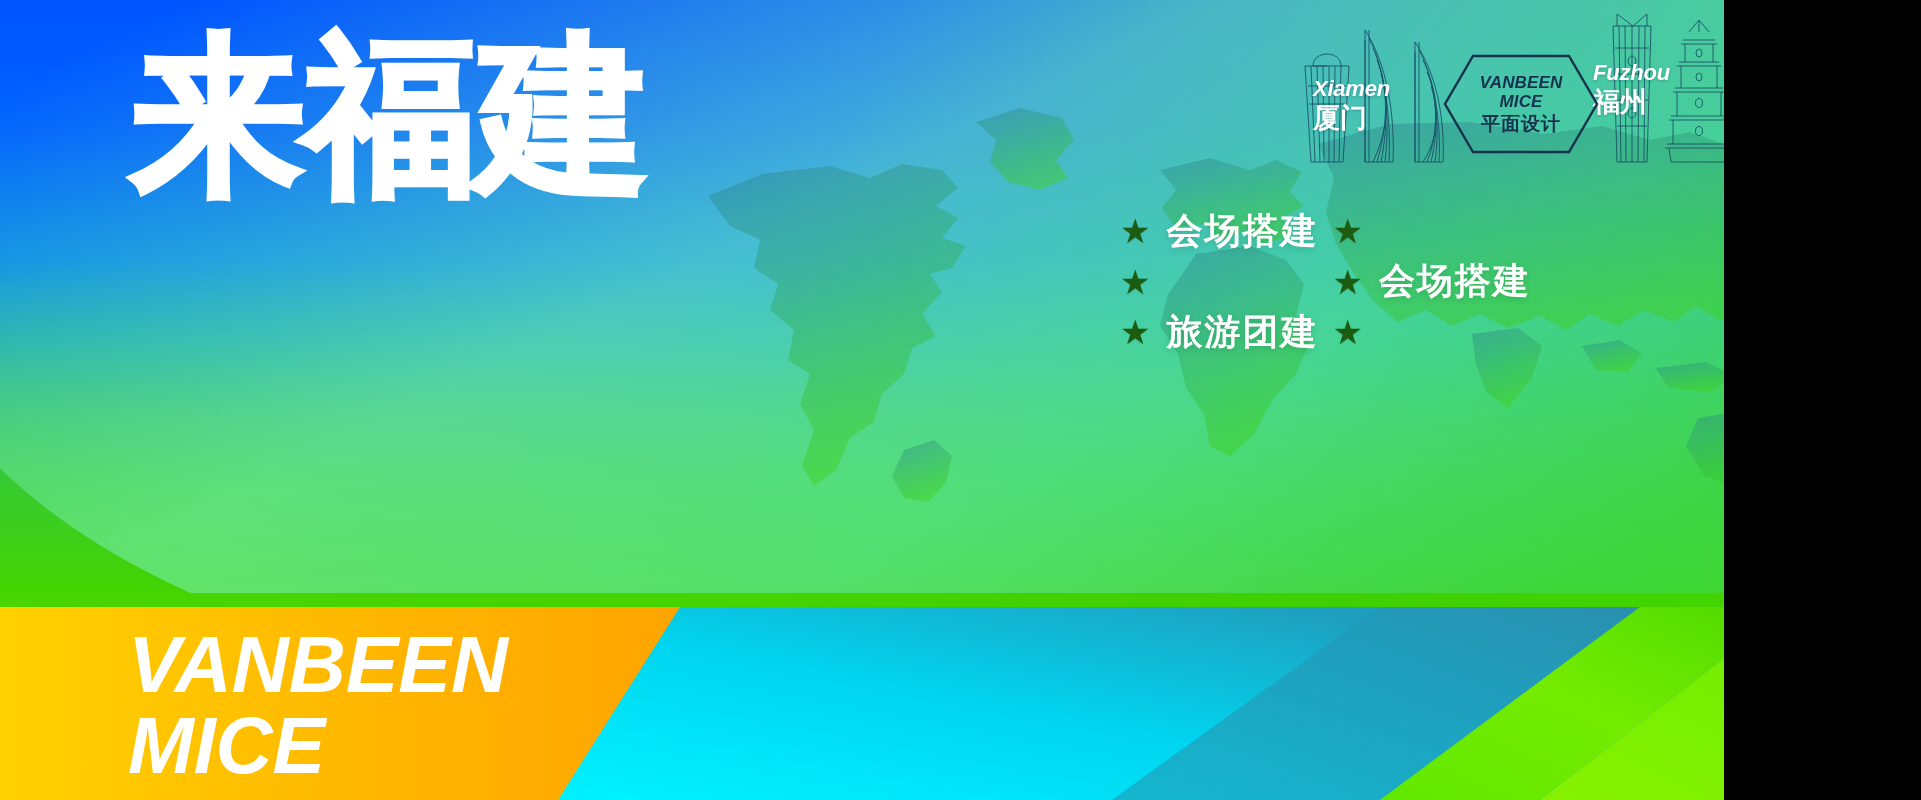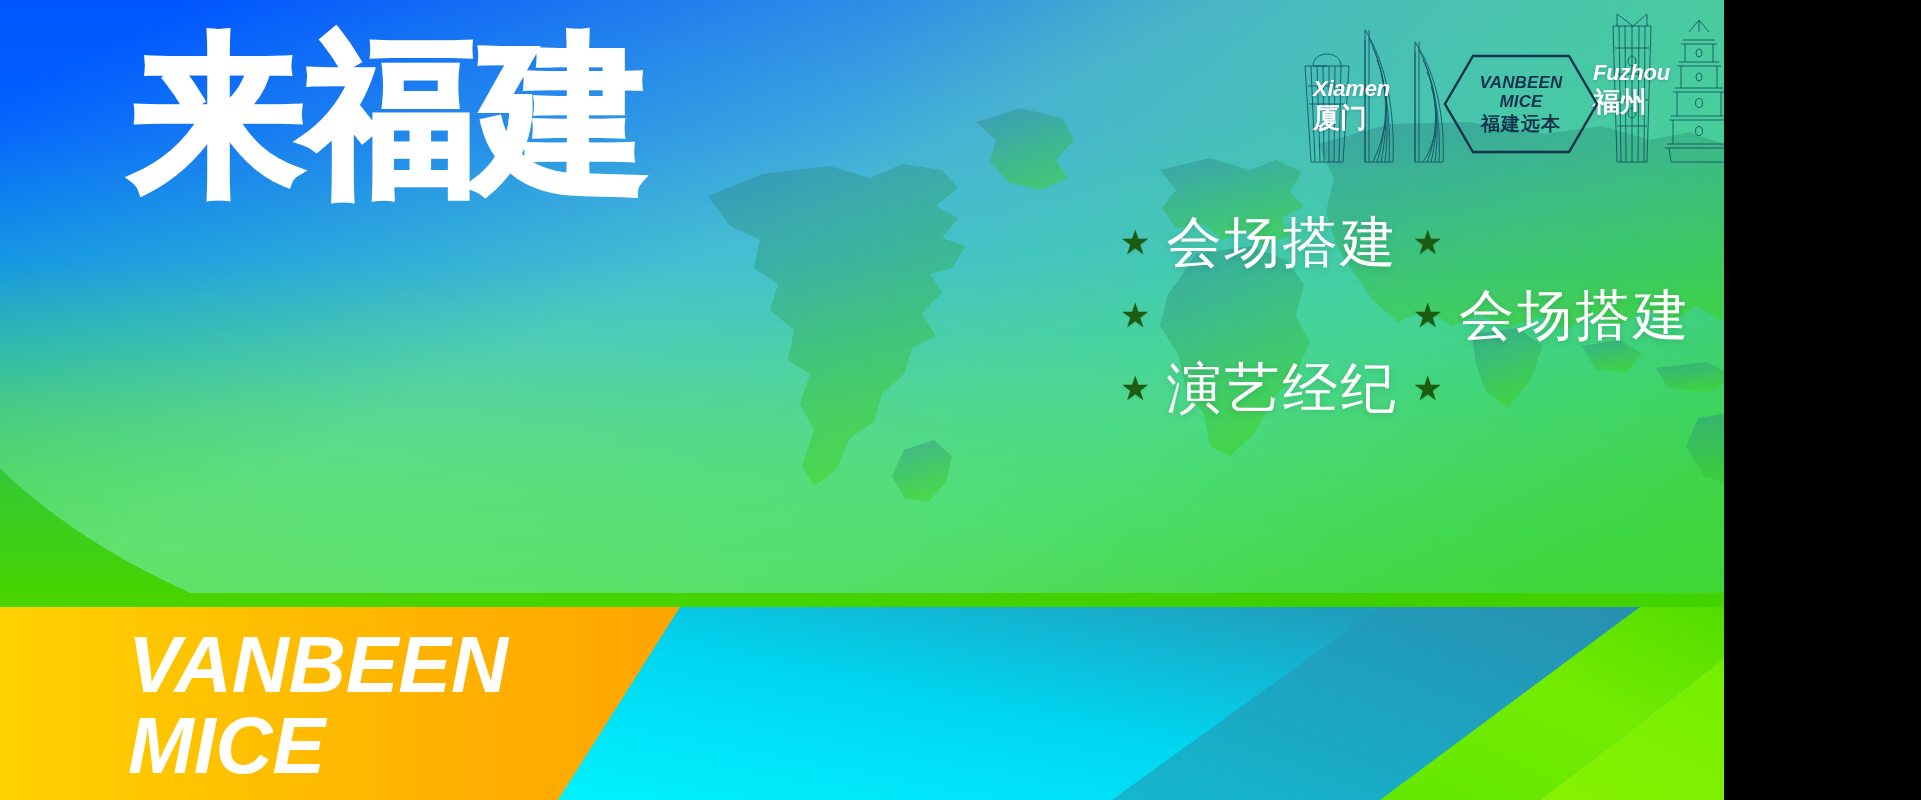--- a/index.html
+++ b/index.html
@@ -141,21 +141,21 @@
     gap:16px;
     color:#fff;
     white-space:nowrap;
   }
   .svc .star{
     font-size:34px;line-height:1;
     color:#1b5c10;
     text-shadow:0 1px 2px rgba(0,0,0,.12);
   }
   .svc .txt{
-    font-size:55px;font-weight:400;
+    font-size:36px;font-weight:700;
     letter-spacing:.055em;line-height:1.18;
     text-shadow:0 2px 6px rgba(0,60,20,.18);
   }
 
   
   .bottombar{
     position:absolute;
     left:0;bottom:0;
     width:1921px;height:193px;
     overflow:hidden;
@@ -318,21 +318,21 @@
 
     <div class="hexbadge">
       <div class="hx">
         <svg viewBox="0 0 156 100" preserveAspectRatio="none" aria-hidden="true">
           <polygon points="30,2 126,2 154,50 126,98 30,98 2,50" fill="none" stroke="#16324d" stroke-width="2.4"></polygon>
         </svg>
       </div>
       <div class="bt">
         <div class="b1">VANBEEN</div>
         <div class="b2">MICE</div>
-        <div class="b3">福建远本</div>
+        <div class="b3">平面设计</div>
       </div>
     </div>
   </div>
 
   <div class="services">
     <div class="svc">
       <span class="star">★</span>
       <span class="txt">会场搭建</span>
     </div>
     <div class="svc">
@@ -340,21 +340,21 @@
     </div>
     <div class="svc">
       <span class="star">★</span>
     </div>
     <div class="svc">
       <span class="star">★</span>
       <span class="txt">会场搭建</span>
     </div>
     <div class="svc">
       <span class="star">★</span>
-      <span class="txt">演艺经纪</span>
+      <span class="txt">旅游团建</span>
     </div>
     <div class="svc">
       <span class="star">★</span>
     </div>
   </div>
 
   <div class="greenstrip"></div>
 
   <div class="bottombar">
     <svg viewBox="0 0 1921 193" preserveAspectRatio="none" aria-hidden="true">

